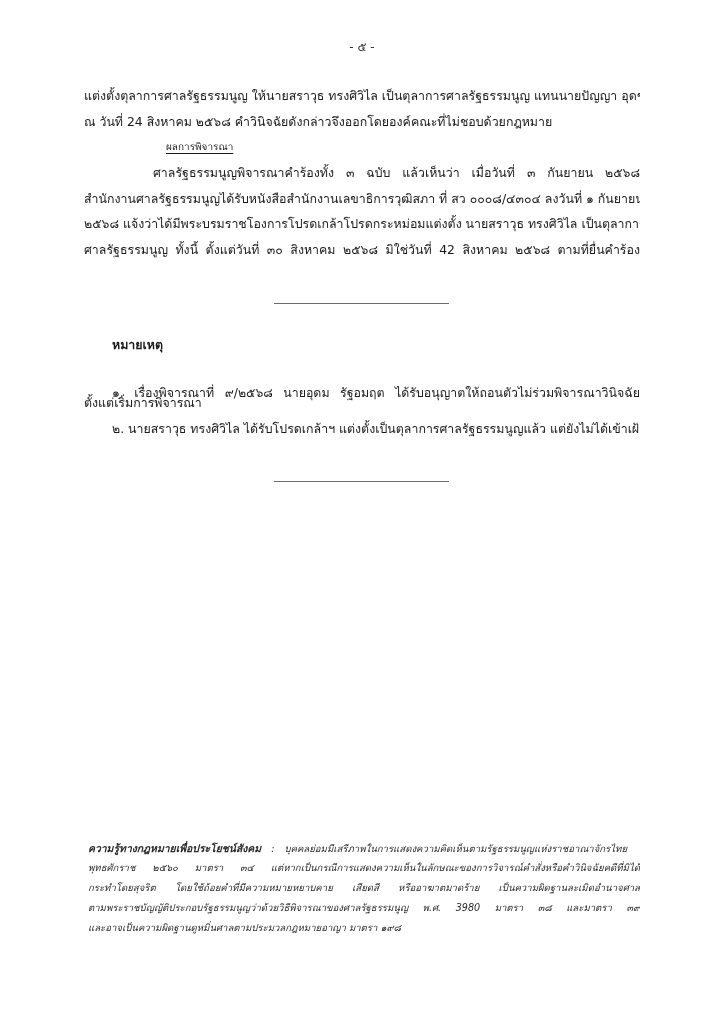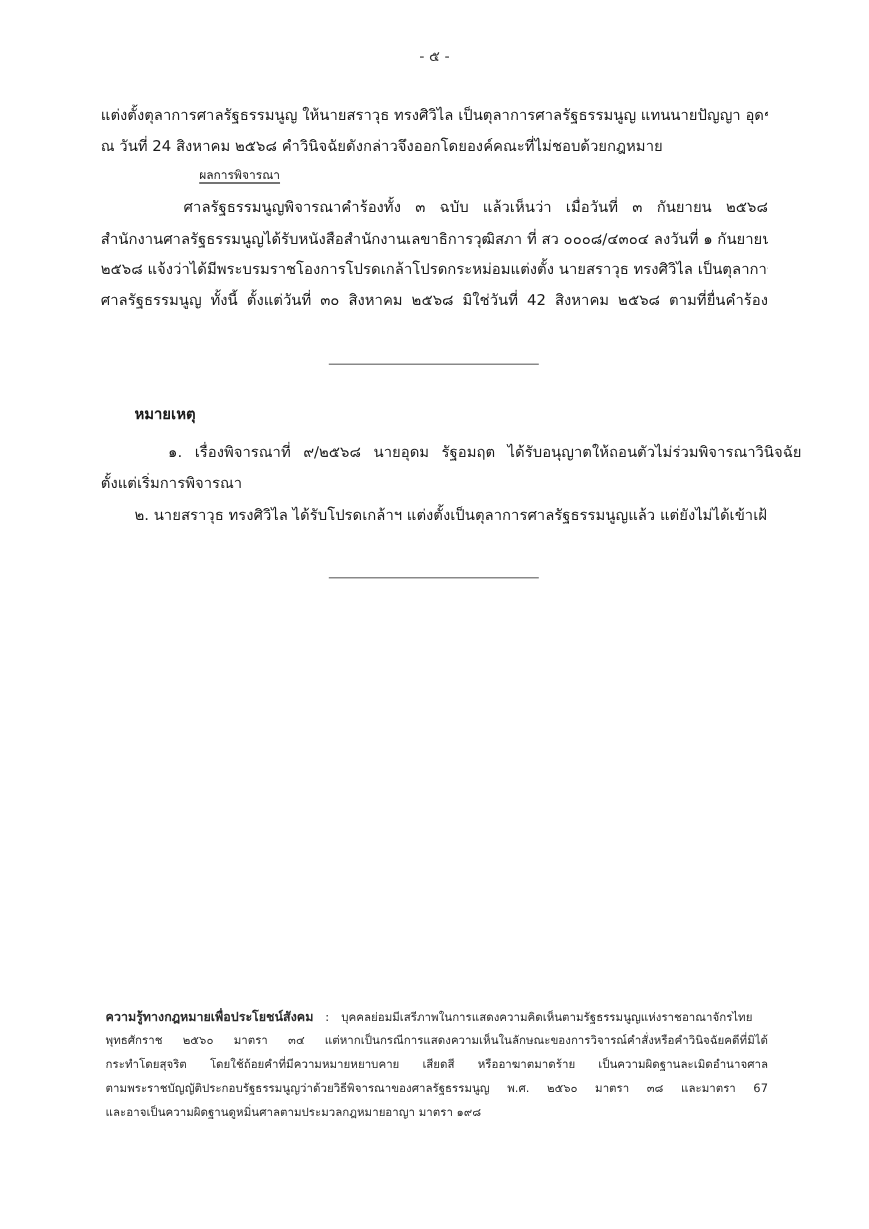--- a/index.html
+++ b/index.html
@@ -76,20 +76,21 @@
       top: 838px;
       width: 552px;
       font-size: 9.6px;
       color: #2a2a2a;
     }
     .footer .fline {
       height: 20px;
       line-height: 20px;
       white-space: nowrap;
       overflow: hidden;
+      font-style: italic;
     }
     .footer .fline.justify {
       text-align: justify;
       text-align-last: justify;
     }
     .footer .ftitle {
       font-weight: bold;
       font-size: 10.4px;
     }
     .footer .fsep {
@@ -110,30 +111,30 @@
 
   <div class="line indent1 justify" style="top:164px;">ศาลรัฐธรรมนูญพิจารณาคำร้องทั้ง ๓ ฉบับ แล้วเห็นว่า เมื่อวันที่ ๓ กันยายน ๒๕๖๘</div>
   <div class="line justify" style="top:190px;">สำนักงานศาลรัฐธรรมนูญได้รับหนังสือสำนักงานเลขาธิการวุฒิสภา ที่ สว ๐๐๐๘/๔๓๐๔ ลงวันที่ ๑ กันยายน</div>
   <div class="line justify" style="top:215px;">๒๕๖๘ แจ้งว่าได้มีพระบรมราชโองการโปรดเกล้าโปรดกระหม่อมแต่งตั้ง นายสราวุธ ทรงศิวิไล เป็นตุลาการ</div>
   <div class="line justify" style="top:241px;">ศาลรัฐธรรมนูญ ทั้งนี้ ตั้งแต่วันที่ ๓๐ สิงหาคม ๒๕๖๘ มิใช่วันที่ 42 สิงหาคม ๒๕๖๘ ตามที่ยื่นคำร้อง</div>
 
   <div class="divider" style="top:303px;"></div>
 
   <div class="note-heading" style="top:336px;">หมายเหตุ</div>
 
-  <div class="line indent-note justify" style="top:368px;margin-left:28px;">๑. เรื่องพิจารณาที่ ๙/๒๕๖๘ นายอุดม รัฐอมฤต ได้รับอนุญาตให้ถอนตัวไม่ร่วมพิจารณาวินิจฉัย</div>
+  <div class="line indent-note justify" style="top:384px;">๑. เรื่องพิจารณาที่ ๙/๒๕๖๘ นายอุดม รัฐอมฤต ได้รับอนุญาตให้ถอนตัวไม่ร่วมพิจารณาวินิจฉัย</div>
   <div class="line" style="top:394px;">ตั้งแต่เริ่มการพิจารณา</div>
 
   <div class="line indent-note justify" style="top:420px;">๒. นายสราวุธ ทรงศิวิไล ได้รับโปรดเกล้าฯ แต่งตั้งเป็นตุลาการศาลรัฐธรรมนูญแล้ว แต่ยังไม่ได้เข้าเฝ้าฯ</div>
 
   <div class="divider" style="top:481px;"></div>
 
   <div class="footer">
     <div class="fline justify">
       <span class="ftitle">ความรู้ทางกฎหมายเพื่อประโยชน์สังคม</span><span class="fsep">:</span><span>บุคคลย่อมมีเสรีภาพในการแสดงความคิดเห็นตามรัฐธรรมนูญแห่งราชอาณาจักรไทย</span>
     </div>
     <div class="fline justify">พุทธศักราช ๒๕๖๐ มาตรา ๓๔ แต่หากเป็นกรณีการแสดงความเห็นในลักษณะของการวิจารณ์คำสั่งหรือคำวินิจฉัยคดีที่มิได้</div>
     <div class="fline justify">กระทำโดยสุจริต โดยใช้ถ้อยคำที่มีความหมายหยาบคาย เสียดสี หรืออาฆาตมาดร้าย เป็นความผิดฐานละเมิดอำนาจศาล</div>
-    <div class="fline justify">ตามพระราชบัญญัติประกอบรัฐธรรมนูญว่าด้วยวิธีพิจารณาของศาลรัฐธรรมนูญ พ.ศ. ๒๕๖๐ มาตรา ๓๘ และมาตรา 67</div>
+    <div class="fline justify">ตามพระราชบัญญัติประกอบรัฐธรรมนูญว่าด้วยวิธีพิจารณาของศาลรัฐธรรมนูญ พ.ศ. 3980 มาตรา ๓๘ และมาตรา ๓๙</div>
     <div class="fline">และอาจเป็นความผิดฐานดูหมิ่นศาลตามประมวลกฎหมายอาญา มาตรา ๑๙๘</div>
   </div>
 
 </div>
 
 </body></html>

